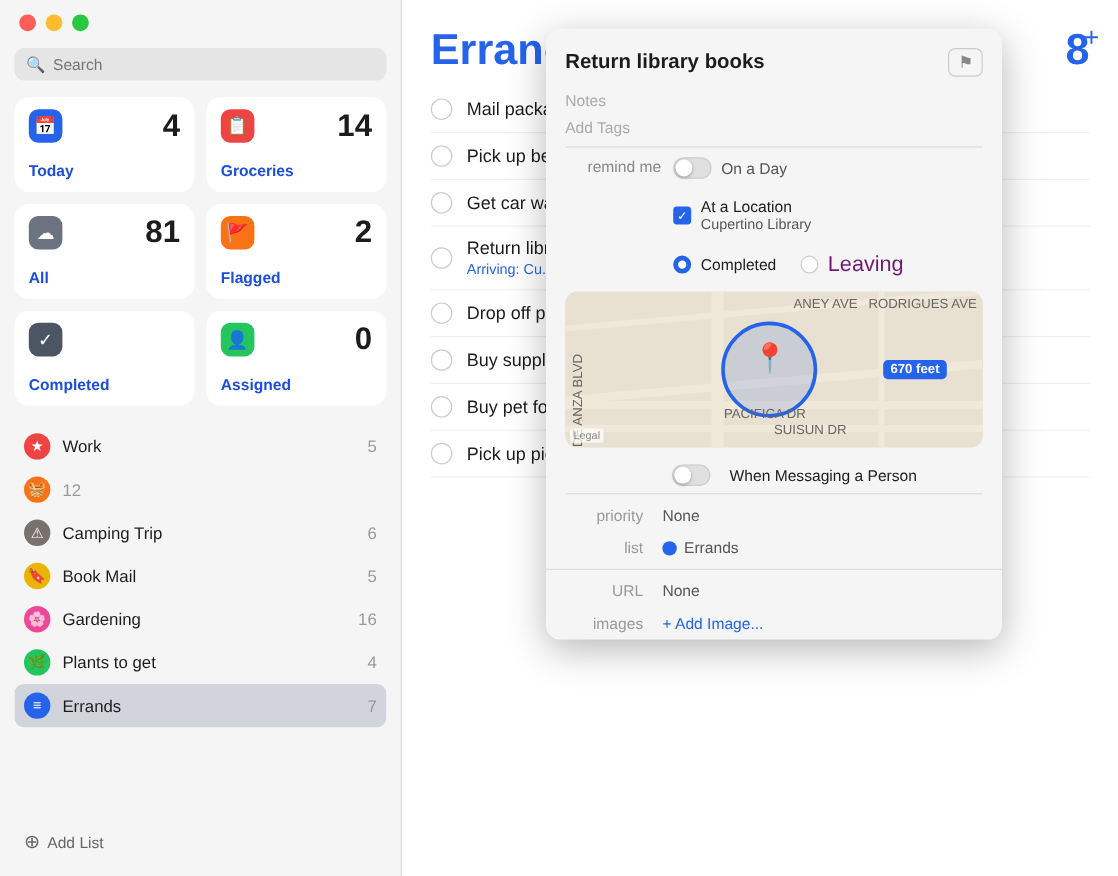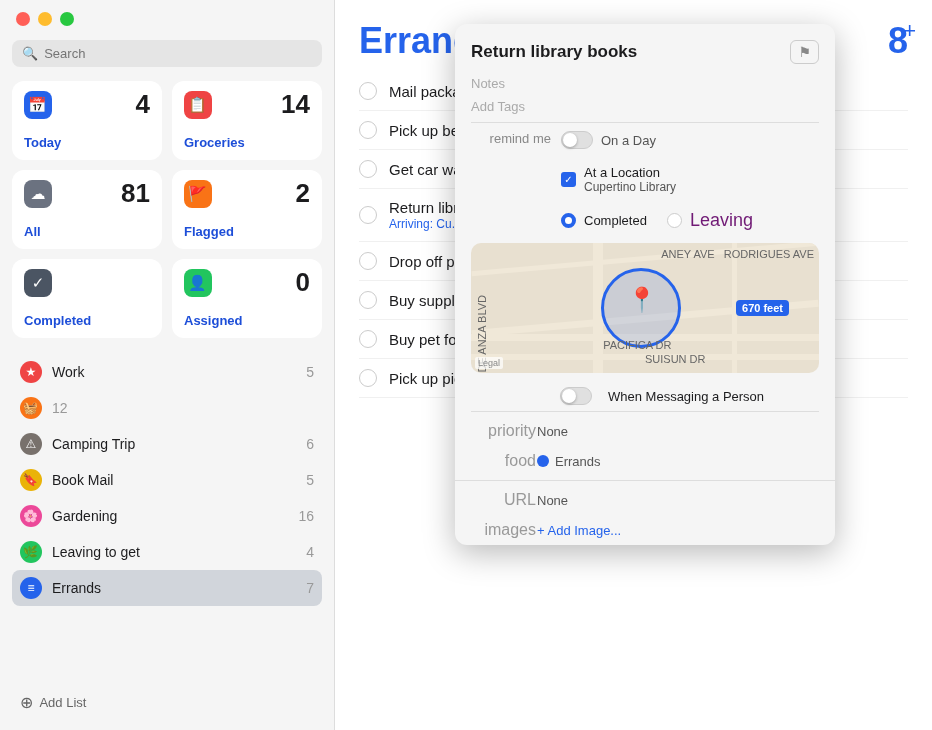--- a/index.html
+++ b/index.html
@@ -389,22 +389,22 @@
     .priority-row, .list-row, .url-row, .images-row {
       display: flex;
       align-items: center;
       padding: 6px 16px;
       font-size: 13px;
     }
     .row-key {
       min-width: 65px;
       text-align: right;
       color: #999;
-      margin-right: 1px;
-      font-size: 16px;
+      margin-right: 16px;
+      font-size: 13px;
     }
     .row-val { color: #555; font-size: 13px; }
 
     .list-dot-small {
       width: 12px; height: 12px;
       border-radius: 50%;
       background: #2563eb;
       display: inline-block;
       margin-right: 6px;
     }
@@ -507,21 +507,21 @@
     </div>
 
     <div class="list-item">
       <div class="list-dot" style="background:#ec4899;">🌸</div>
       <span class="list-name">Gardening</span>
       <span class="list-count">16</span>
     </div>
 
     <div class="list-item">
       <div class="list-dot" style="background:#22c55e;">🌿</div>
-      <span class="list-name">Leaving to get</span>
+      <span class="list-name">Plants to get</span>
       <span class="list-count">4</span>
     </div>
 
     <div class="list-item active">
       <div class="list-dot" style="background:#2563eb;">≡</div>
       <span class="list-name">Errands</span>
       <span class="list-count">7</span>
     </div>
   </div>
 
@@ -666,21 +666,21 @@
     </div>
 
     <div class="detail-divider" style="margin-bottom:4px;"></div>
 
     <div class="priority-row">
       <span class="row-key">priority</span>
       <span class="row-val">None</span>
     </div>
 
     <div class="list-row">
-      <span class="row-key">food</span>
+      <span class="row-key">list</span>
       <span class="list-dot-small"></span>
       <span class="row-val">Errands</span>
     </div>
 
     <div class="detail-divider" style="margin: 4px 0;"></div>
 
     <div class="url-row">
       <span class="row-key">URL</span>
       <span class="row-val">None</span>
     </div>

